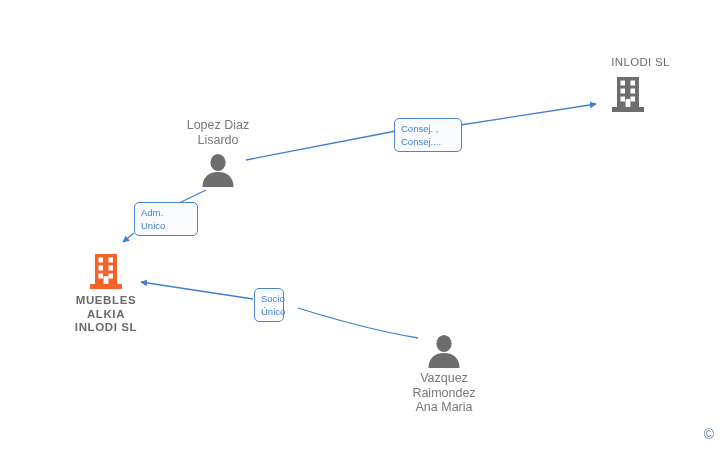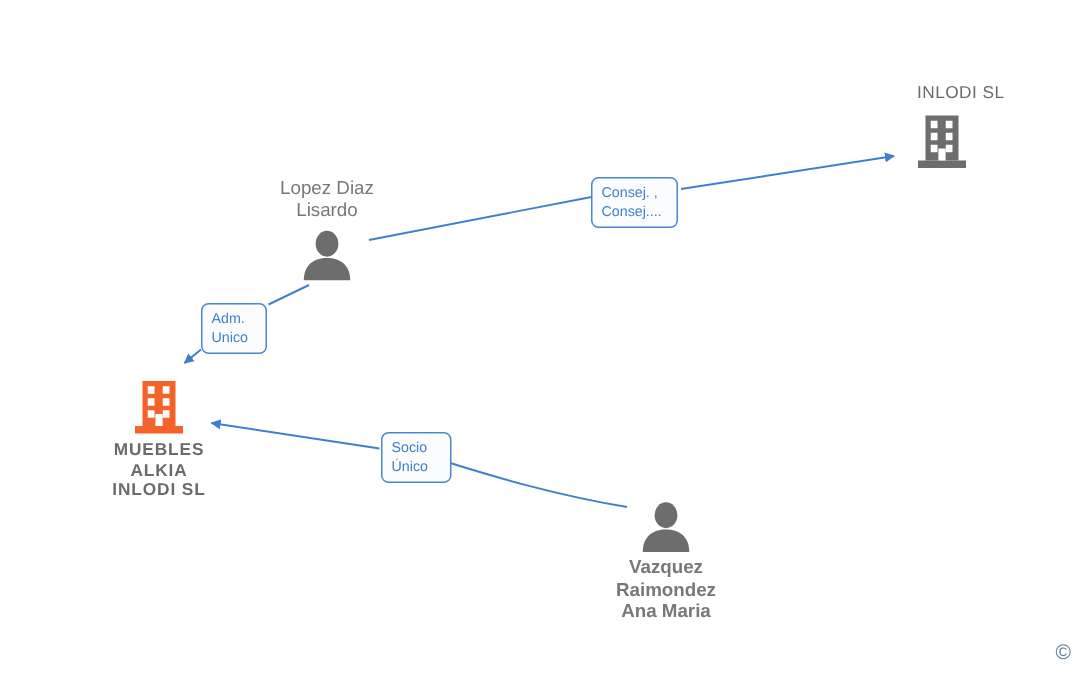--- a/index.html
+++ b/index.html
@@ -73,41 +73,41 @@
   #node-inlodi        { left: 628px; top: 56px; }
   #node-inlodi .node-label { margin-bottom: 5px; }
 
   #node-lopez         { left: 218px; top: 118px; }
   #node-lopez .node-label { margin-bottom: 6px; }
 
   #node-muebles       { left: 106px; top: 252px; }
   #node-muebles .node-label { margin-top: 4px; }
 
   #node-vazquez       { left: 444px; top: 334px; }
-  #node-vazquez .node-label { margin-top: 3px; font-weight: bold; }
+  #node-vazquez .node-label { margin-top: 3px; }
 
   
   .edge-label {
     position: absolute;
     box-sizing: border-box;
     background: #fbfcfe;
     border: 1px solid #4a86d0;
     border-radius: 5px;
     color: #3f7fd0;
     font-size: 9.5px;
     line-height: 13px;
     padding: 3px 6px 3px 6px;
     text-align: left;
     white-space: pre-line;
     box-shadow: 0 0 0 0 rgba(0,0,0,0);
   }
 
-  #label-consej { left: 394px; top: 118px; width: 58px; }
-  #label-adm    { left: 134px; top: 202px; width: 44px; }
-  #label-socio  { left: 254px; top: 288px; width: 47px; }
+  #label-consej { left: 394px; top: 118px; width: 68px; }
+  #label-adm    { left: 134px; top: 202px; width: 64px; }
+  #label-socio  { left: 254px; top: 288px; width: 30px; }
 
   
   #watermark {
     position: absolute;
     right: 14px;
     bottom: 9px;
     display: flex;
     align-items: center;
     gap: 4px;
   }

